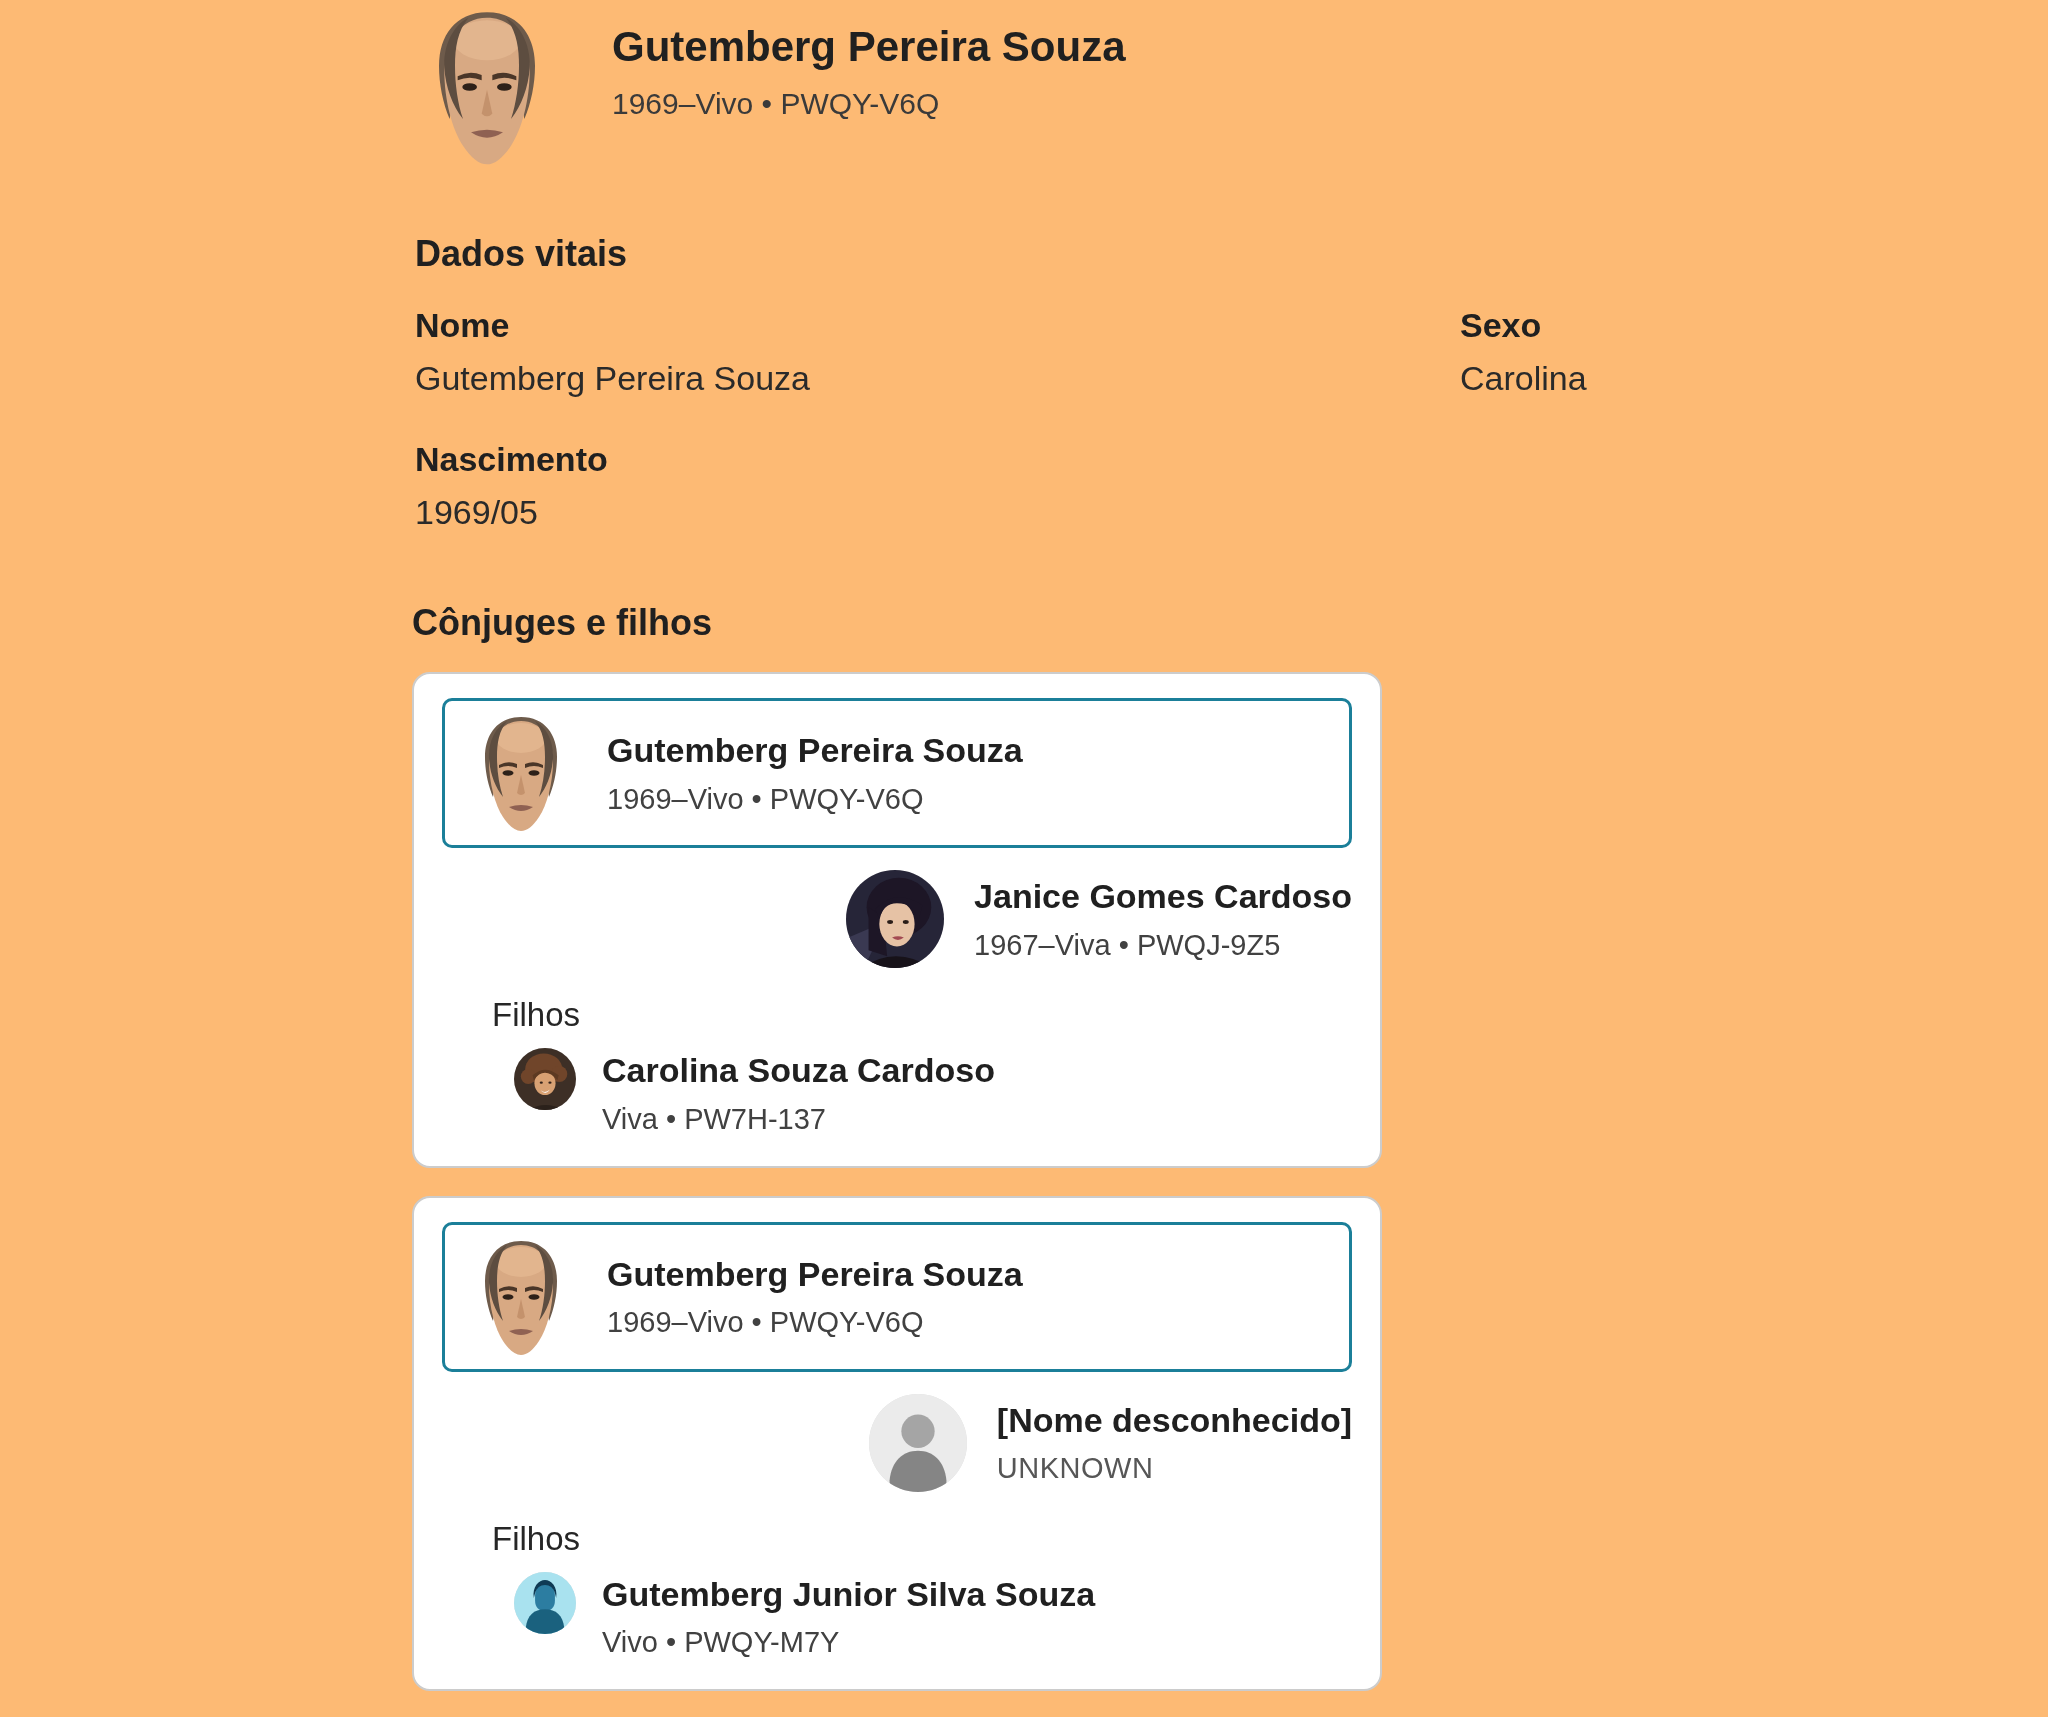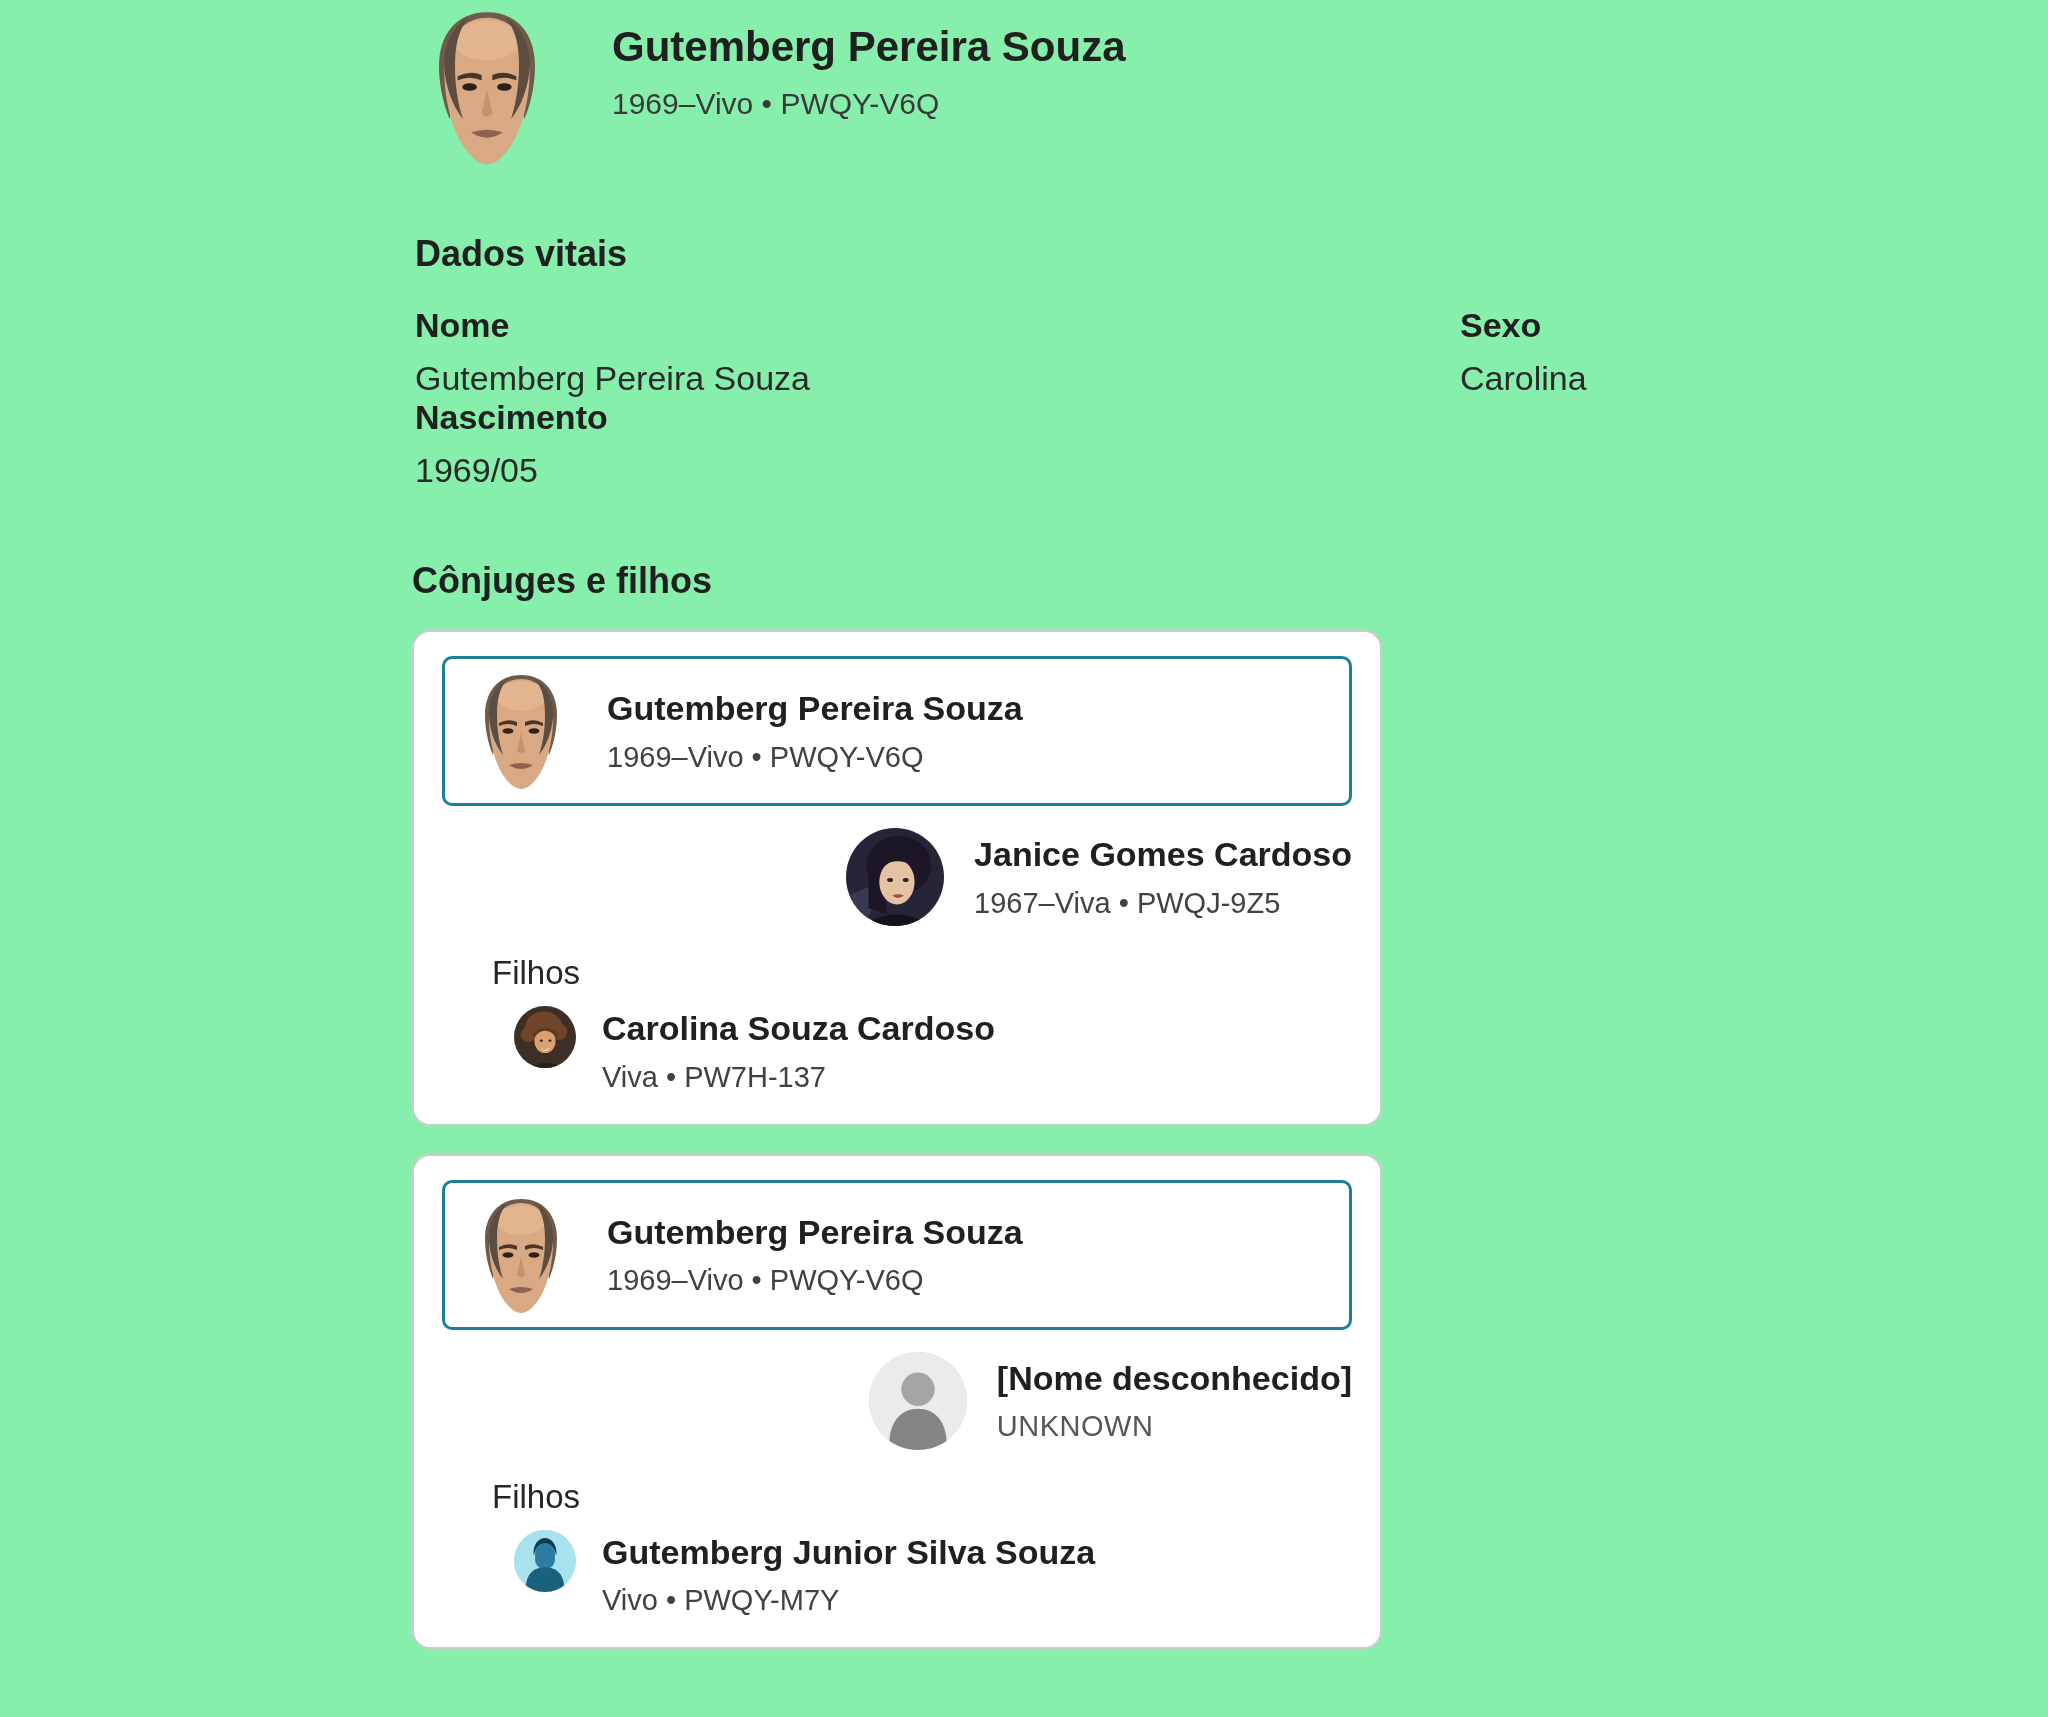--- a/index.html
+++ b/index.html
@@ -5,35 +5,35 @@
   :root{
     --teal:#1b7f99;
     --card-border:#cccccc;
     --ink:#202020;
     --ink2:#414141;
     --ink3:#565656;
   }
   *{box-sizing:border-box;}
   body{margin:0;background:#ffffff;}
   .page{
-    width:2048px;height:1717px;overflow:hidden;background:#86efac;
+    width:2048px;height:1717px;overflow:hidden;background:#fdba74;
     font-family:"Liberation Sans","DejaVu Sans",sans-serif;color:var(--ink);
     padding-top:7px;
   }
   
   .header{display:flex;margin-left:404px;gap:42px;height:162px;}
   .header-photo{width:166px;height:160px;flex:none;}
   .header-photo svg{width:100%;height:100%;}
   .header-text{padding-top:16px;}
   .header-name{font-size:42px;font-weight:700;line-height:1.15;color:var(--ink);}
   .header-sub{font-size:30px;color:#3a3a3a;margin-top:16px;}
   
   .section-vitals{margin:64px 0 0 415px;}
   h2{font-size:36px;font-weight:700;margin:0;color:var(--ink);line-height:1.15;}
-  .fields-grid{display:grid;grid-template-columns:1045px auto;margin-top:32px;}
+  .fields-grid{display:grid;grid-template-columns:1045px auto;margin-top:32px;row-gap:42px;}
   .field-label{font-size:34px;font-weight:700;color:var(--ink);}
   .field-value{font-size:34px;font-weight:400;color:#2a2a2a;margin-top:14px;}
   
   .section-families{margin:70px 0 0 412px;width:970px;}
   .couple-card{
     border:2px solid var(--card-border);border-radius:18px;
     padding:24px 28px 30px 28px;margin-top:28px;background:#fff;
   }
   .selected-box{
     border:3px solid var(--teal);border-radius:10px;

